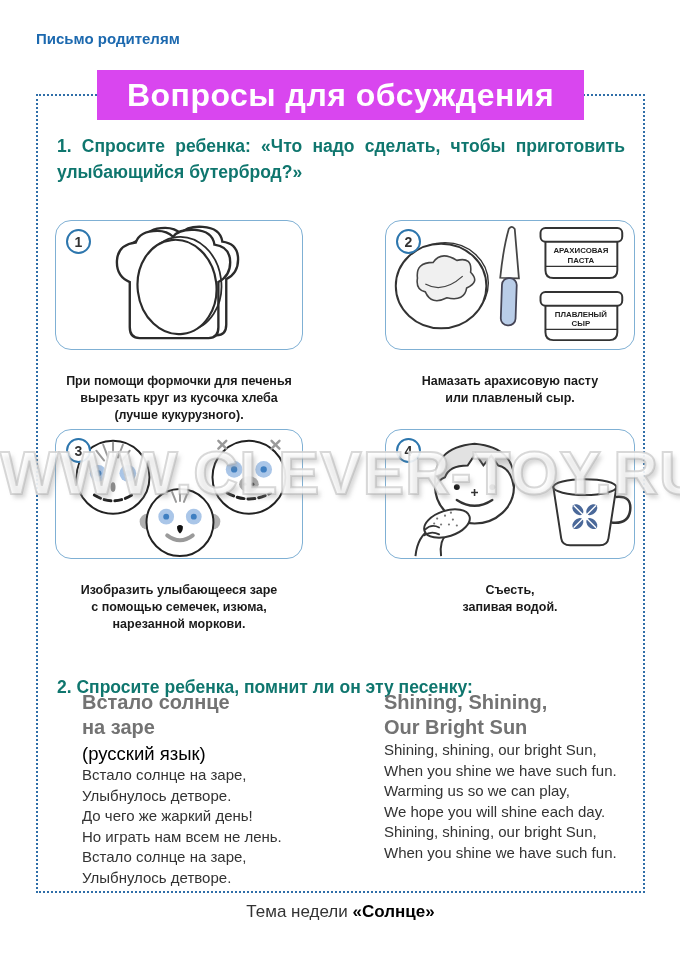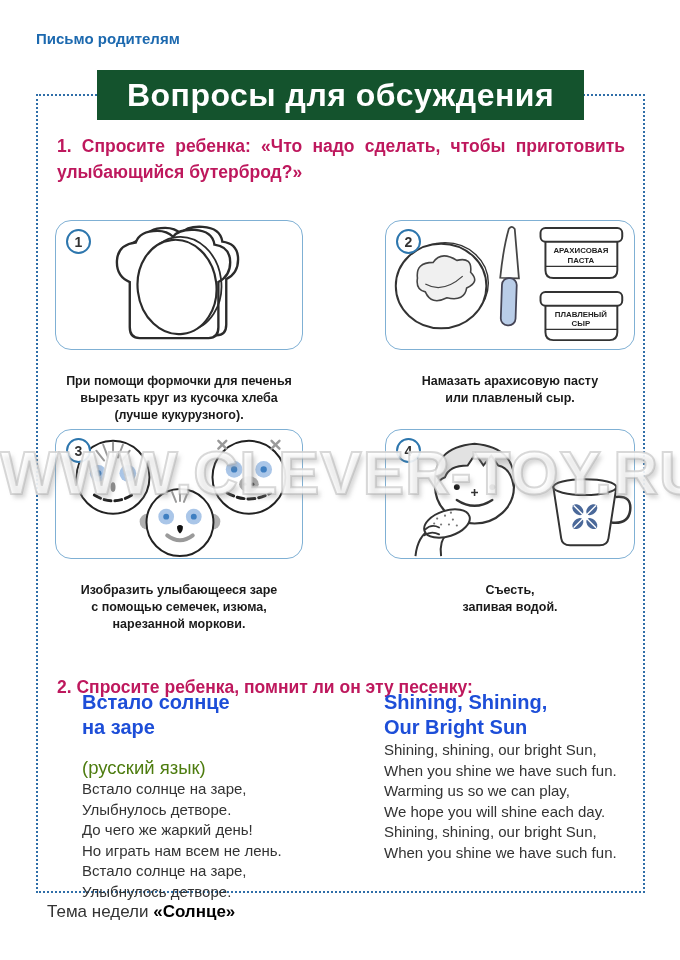--- a/index.html
+++ b/index.html
@@ -2,44 +2,44 @@
 <html><head>
 <meta charset="utf-8">
 <style>
   * { margin:0; padding:0; box-sizing:border-box; }
   html,body { background:#ffffff; }
   body { font-family:"Liberation Sans", sans-serif; }
   .page { position:relative; width:680px; height:960px; background:#ffffff; overflow:hidden; margin:0 auto; }
 
   .header-label { position:absolute; left:36px; top:30px; font-size:15px; font-weight:bold; color:#1c69af; }
 
-  .banner { position:absolute; left:97px; top:70px; width:487px; height:50px; background:#14532d; display:flex; align-items:center; justify-content:center; z-index:4; }
+  .banner { position:absolute; left:97px; top:70px; width:487px; height:50px; background:#d946ef; display:flex; align-items:center; justify-content:center; z-index:4; }
   .banner span { color:#ffffff; font-weight:bold; font-size:32px; letter-spacing:0.5px; white-space:nowrap; }
 
   .dotted-box { position:absolute; left:36px; top:94px; width:609px; height:799px; border:2px dotted #2f6ea8; z-index:1; }
 
-  .question { position:absolute; left:57px; width:568px; font-size:17.5px; font-weight:bold; color:#be185d; line-height:1.5; z-index:2; }
+  .question { position:absolute; left:57px; width:568px; font-size:17.5px; font-weight:bold; color:#0f766e; line-height:1.5; z-index:2; }
   .q1 { top:133px; text-align:justify; }
   .q2 { top:654px;margin-top:20px; }
 
   .panels { position:absolute; left:55px; top:220px; width:580px; display:grid; grid-template-columns:248px 250px; column-gap:82px; row-gap:5px; z-index:2; }
   .panel-box { position:relative; height:130px; border:1.5px solid #7fb0d4; border-radius:16px; background:#ffffff; }
   .panel-box svg { position:absolute; left:0; top:0; width:100%; height:100%; }
   .badge { position:absolute; left:10px; top:8px; width:25px; height:25px; border:2px solid #2d76ad; border-radius:50%; display:flex; align-items:center; justify-content:center; font-size:14px; font-weight:bold; color:#333; background:#fff; z-index:2; }
   .caption { margin-top:23px; text-align:center; font-size:12.5px; font-weight:bold; color:#1a1a1a; line-height:17px; white-space:pre-line; }
 
   .watermark { position:absolute; left:0; top:437px; width:680px; text-align:center; font-size:62px; font-weight:bold; letter-spacing:1px; white-space:nowrap; color:rgba(255,255,255,0.55); -webkit-text-stroke:2px rgba(170,170,170,0.45); text-shadow:3px 4px 4px rgba(140,140,140,0.35), -1px -1px 1px rgba(255,255,255,0.8); z-index:5; pointer-events:none; }
 
   .songs { position:absolute; left:82px; top:690px; width:546px; display:grid; grid-template-columns:302px 244px; z-index:2; }
-  .song-title { font-size:20px; font-weight:bold; color:#1d4ed8; line-height:25px; white-space:pre-line; }
-  .song-subtitle { font-size:18.5px; color:#4d7c0f; line-height:23px; margin-top:16px; }
+  .song-title { font-size:20px; font-weight:bold; color:#737373; line-height:25px; white-space:pre-line; }
+  .song-subtitle { font-size:18.5px; color:#000000; line-height:23px; margin-top:2px; }
   .lyrics { margin-top:0; }
   .lyric-line { font-size:15px; color:#333333; line-height:20.5px; }
 
-  .footer { position:absolute; left:47px; top:902px; width:609px; text-align:left; font-size:17px; color:#333; z-index:2; }
+  .footer { position:absolute; left:36px; top:902px; width:609px; text-align:center; font-size:17px; color:#333; z-index:2; }
   .footer b { color:#000; }
 
   svg text { font-family:"Liberation Sans", sans-serif; }
 </style>
 </head>
 <body>
 
 <div class="page">
 
   <div class="header-label">Письмо родителям</div>

